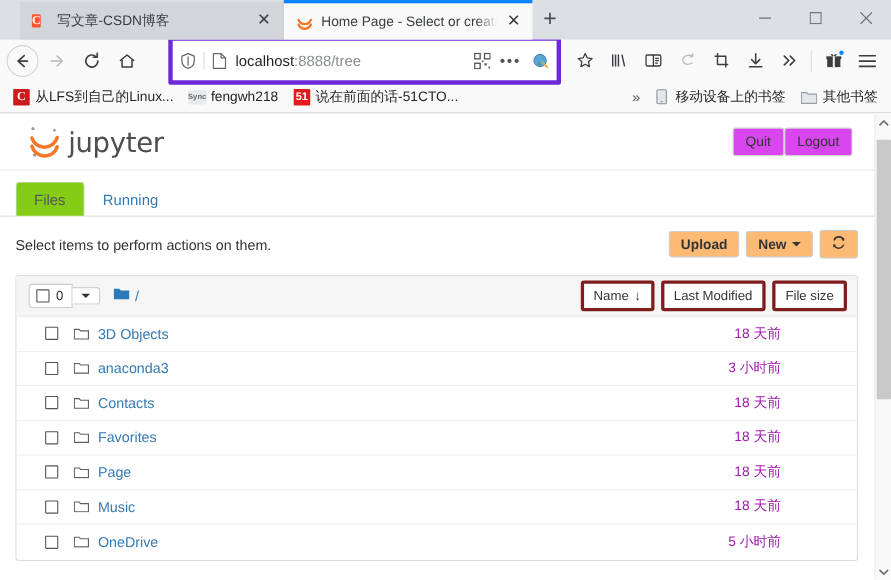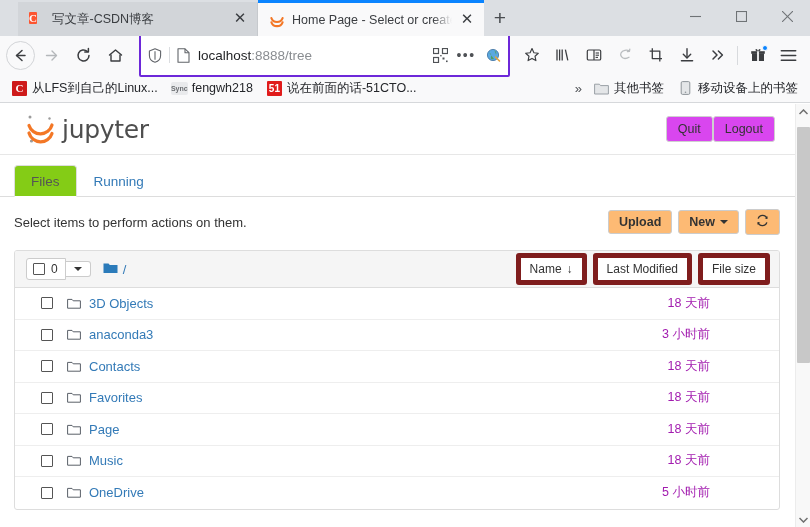--- a/index.html
+++ b/index.html
@@ -102,25 +102,25 @@
   .navbtn.back {
     border: 1px solid #d2d4d7;
     border-radius: 50%;
     width: 29px; height: 29px;
   }
   .navbtn.disabled { color: #b4b7ba; }
   .urlbar {
     flex: 1 1 auto;
     height: 44px;
     background: #ffffff;
-    border: 2px solid #6d28d9;
+    border: 4px solid #6d28d9;
     border-radius: 2px;
     display: flex;
     align-items: center;
-    margin: 0 5px 0 7px;
+    margin: 0 5px 0 21px;
     min-width: 0;
   }
   .url-shield {
     width: 28px; display:flex; align-items:center; justify-content:center;
     color: #62656a;
   }
   .url-sep { width:1px; height:16px; background:#dbdde0; }
   .url-page {
     width: 26px; display:flex; align-items:center; justify-content:center;
     color: #62656a;
@@ -311,21 +311,21 @@
     width:12px;height:12px;border:1px solid #555;background:#fff;
     display:inline-block;border-radius:1px;
   }
   .crumb {
     display:flex; align-items:center; gap:5px;
     margin-left: 12px;
   }
   .crumb-link { color:#337ab7; font-size:13px; }
   .fl-head .spacer { flex:1 1 auto; }
   .sortbtn {
-    border:5px solid #7f1d1d; background:#fff; color:#333;
+    border:3px solid #7f1d1d; background:#fff; color:#333;
     font-size:12px; padding:4px 9px; border-radius:3px;
     margin-left:6px; display:inline-flex; align-items:flex-end; gap:5px;
     font-family:"Liberation Sans", sans-serif;
   }
   .row {
     display: flex;
     align-items: center;
     padding: 0 13px 0 11px;
     height: 31.5px;
     border-bottom: 1px solid #eeeeee;
@@ -561,34 +561,34 @@
     <div class="bm">
       <span class="bm-ico">
           <span class="ico-51">51</span>
         </span>
       <span>说在前面的话-51CTO...</span>
     </div>
     <div class="bm-spacer"></div>
     <span class="bm-chev">»</span>
     <div class="bm">
       <span class="bm-ico">
-        <svg width="15" height="13" viewBox="0 0 15 13">
-          <path d="M0.6 2.2 L5.4 2.2 L6.6 3.6 L14.4 3.6 L14.4 12 L0.6 12 Z" fill="#e4e6e8" stroke="#9aa0a6" stroke-width="1"></path>
-        </svg>
-      </span>
-      <span>其他书签</span>
-    </div>
-    <div class="bm">
-      <span class="bm-ico">
         <svg width="11" height="14" viewBox="0 0 11 14">
           <rect x="1.2" y="0.6" width="8.6" height="12.8" rx="1.3" fill="#e4e6e8" stroke="#8d9399" stroke-width="1"></rect>
           <circle cx="5.5" cy="11.3" r="0.8" fill="#8d9399"></circle>
         </svg>
       </span>
       <span>移动设备上的书签</span>
+    </div>
+    <div class="bm">
+      <span class="bm-ico">
+        <svg width="15" height="13" viewBox="0 0 15 13">
+          <path d="M0.6 2.2 L5.4 2.2 L6.6 3.6 L14.4 3.6 L14.4 12 L0.6 12 Z" fill="#e4e6e8" stroke="#9aa0a6" stroke-width="1"></path>
+        </svg>
+      </span>
+      <span>其他书签</span>
     </div>
   </div>
 
   <div class="page">
     <div class="page-inner">
 
       <div class="jp-header">
         <div class="jp-logo">
           <svg width="34" height="38" viewBox="0 0 34 38">
             <circle cx="6" cy="7" r="1.5" fill="#9b9b9b"></circle>

